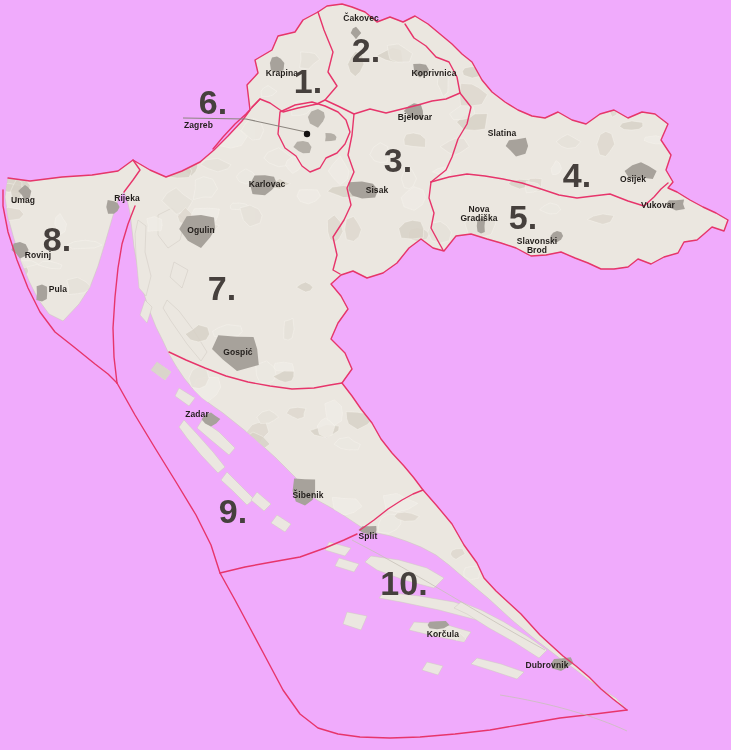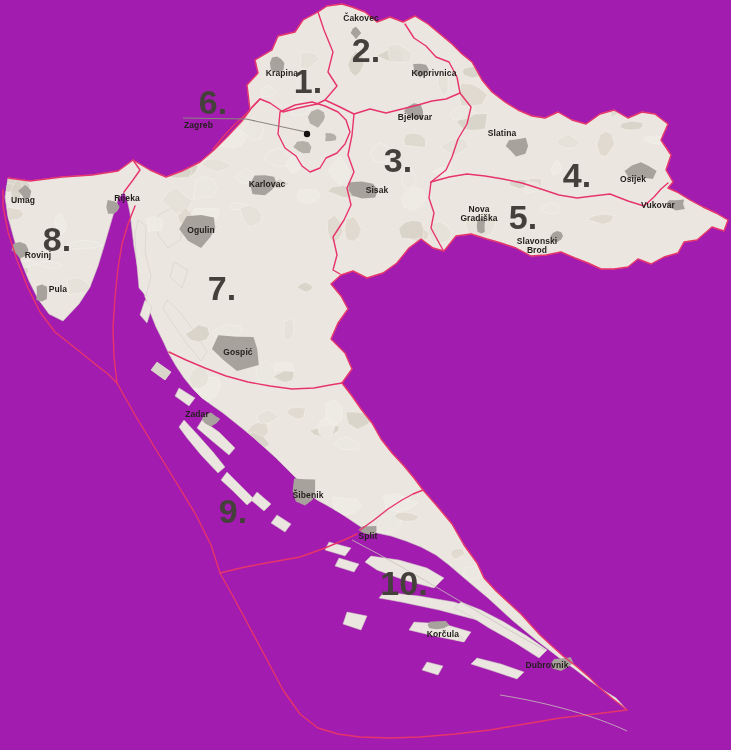--- a/index.html
+++ b/index.html
@@ -1,16 +1,16 @@
 <!DOCTYPE html>
 <html style="--pink: #e7356b; --land: #ebe7e0; --coast: #cfc9c0; --marker: #a7a29b; --number: #46403d; --label: #221e1b;"><head>
 <meta charset="utf-8">
 <style>
   html,body{margin:0;padding:0;background:#ffffff;}
-  .stage{width:731px;height:750px;position:relative;background:#a21caf;overflow:hidden;}
+  .stage{width:731px;height:750px;position:relative;background:#f0abfc;overflow:hidden;}
   svg{display:block;}
   .land{fill:var(--land);stroke:var(--coast);stroke-width:.6;}
   .isle{fill:var(--land);stroke:var(--coast);stroke-width:.5;}
   .pink{fill:none;stroke:var(--pink);stroke-width:1.4;stroke-linejoin:round;stroke-linecap:round;}
   .seagray{fill:none;stroke:#c8c2b9;stroke-width:.8;}
   .city{font:bold 8.5px "Liberation Sans",sans-serif;fill:var(--label);text-anchor:middle;letter-spacing:.1px;}
   .city-start{text-anchor:start;}
   .num{font:800 34px "Liberation Sans",sans-serif;fill:var(--number);text-anchor:middle;}
   .marker{fill:var(--marker);}
   .zgpatch{fill:#b4afa7;}

